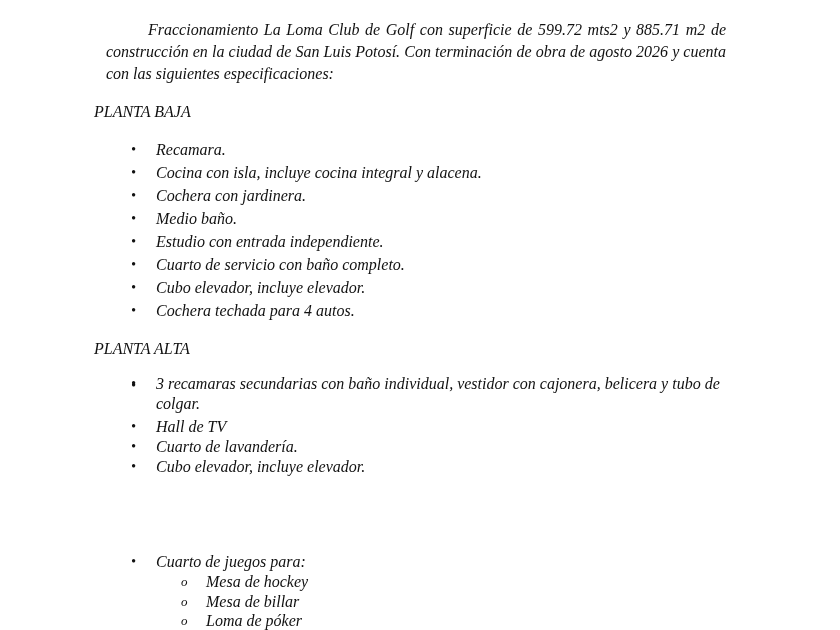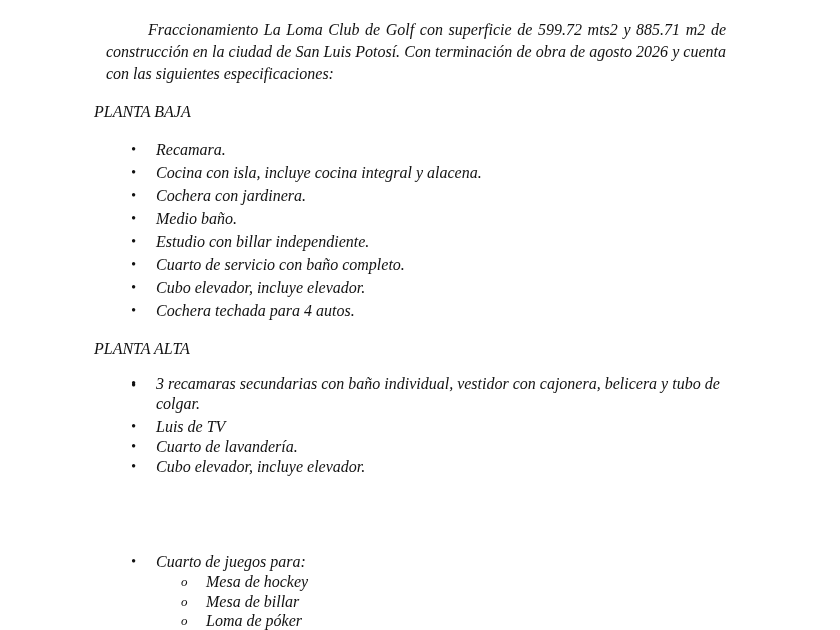--- a/index.html
+++ b/index.html
@@ -72,31 +72,31 @@
 <div class="page">
 
   <p class="intro"><span class="indent"></span><span>Fraccionamiento La Loma Club de Golf con superficie de 599.72 mts2 y 885.71 m2 de construcción en la ciudad de San Luis Potosí. Con terminación de obra de agosto 2026 y cuenta con las siguientes especificaciones:</span></p>
 
   <h2 class="heading" style="top:101px;">PLANTA BAJA</h2>
   <ul class="list" style="top:138px;">
     <li class="item"><span class="bullet">•</span><span>Recamara.</span></li>
     <li class="item"><span class="bullet">•</span><span>Cocina con isla, incluye cocina integral y alacena.</span></li>
     <li class="item"><span class="bullet">•</span><span>Cochera con jardinera.</span></li>
     <li class="item"><span class="bullet">•</span><span>Medio baño.</span></li>
-    <li class="item"><span class="bullet">•</span><span>Estudio con billar independiente.</span></li>
+    <li class="item"><span class="bullet">•</span><span>Estudio con entrada independiente.</span></li>
     <li class="item"><span class="bullet">•</span><span>Cuarto de servicio con baño completo.</span></li>
     <li class="item"><span class="bullet">•</span><span>Cubo elevador, incluye elevador.</span></li>
     <li class="item"><span class="bullet">•</span><span>Cochera techada para 4 autos.</span></li>
   </ul>
 
   <h2 class="heading" style="top:338px;">PLANTA ALTA</h2>
   <ul class="list" style="top:374px;">
     <li class="item"><span class="bullet">•</span></li>
     <li class="item tight" style="margin-bottom:3px;"><span class="bullet">•</span><span>3 recamaras secundarias con baño individual, vestidor con cajonera, belicera y tubo de colgar.</span></li>
-    <li class="item tight"><span class="bullet">•</span><span>Luis de TV</span></li>
+    <li class="item tight"><span class="bullet">•</span><span>Hall de TV</span></li>
     <li class="item tight"><span class="bullet">•</span><span>Cuarto de lavandería.</span></li>
     <li class="item tight"><span class="bullet">•</span><span>Cubo elevador, incluye elevador.</span></li>
   </ul>
 
   <ul class="list" style="top:552px;">
     <li class="item tight"><span class="bullet">•</span><span>Cuarto de juegos para:</span></li>
     <li class="sub"><span class="bullet">o</span><span>Mesa de hockey</span></li>
     <li class="sub"><span class="bullet">o</span><span>Mesa de billar</span></li>
     <li class="sub"><span class="bullet">o</span><span>Loma de póker</span></li>
   </ul>

